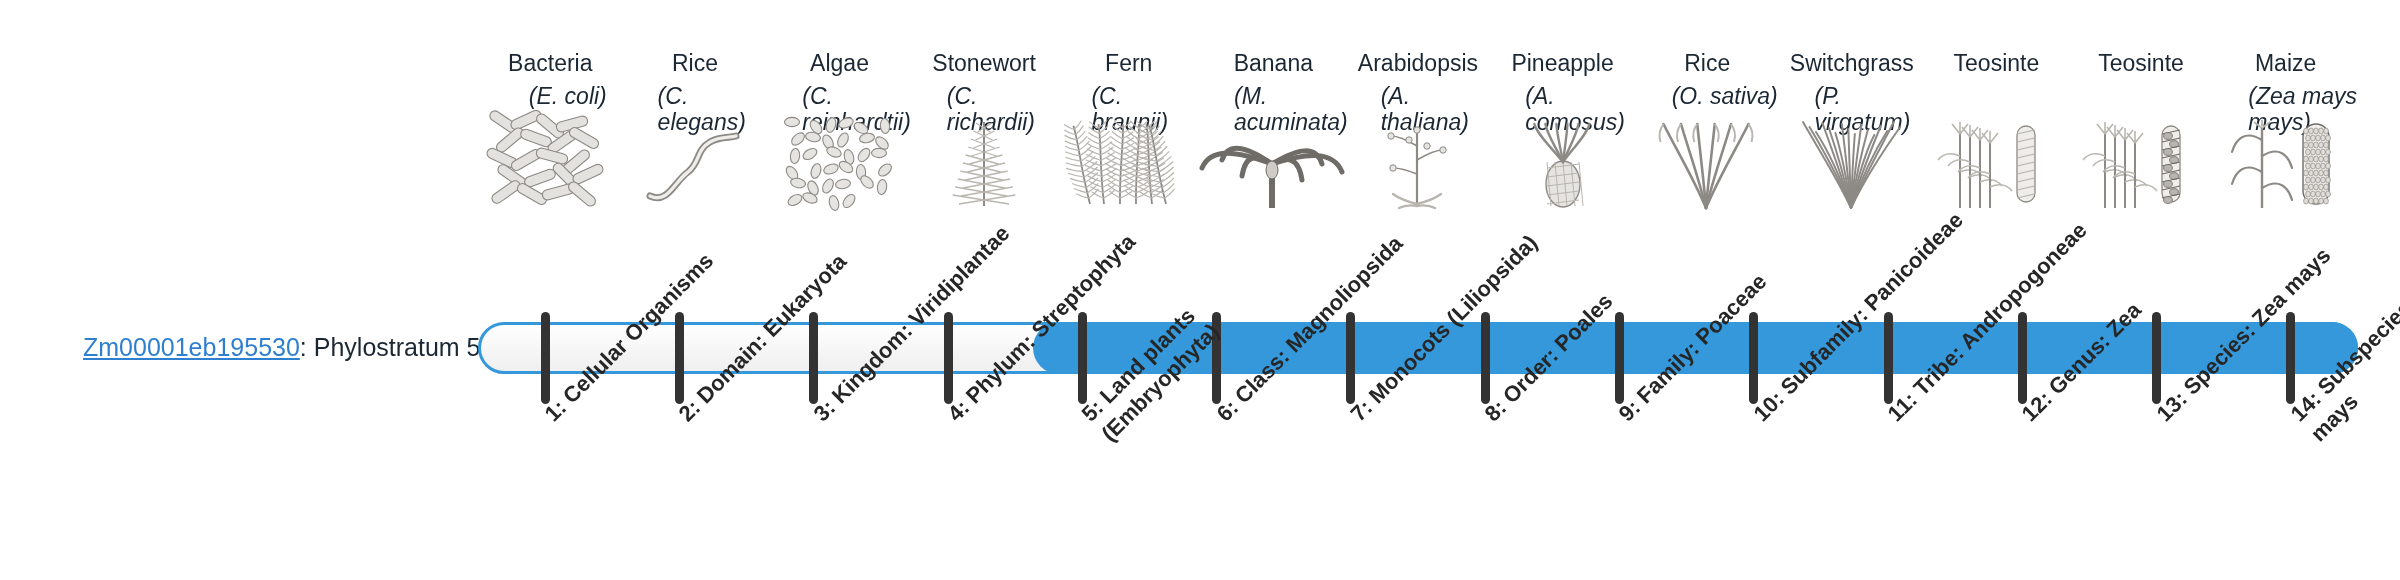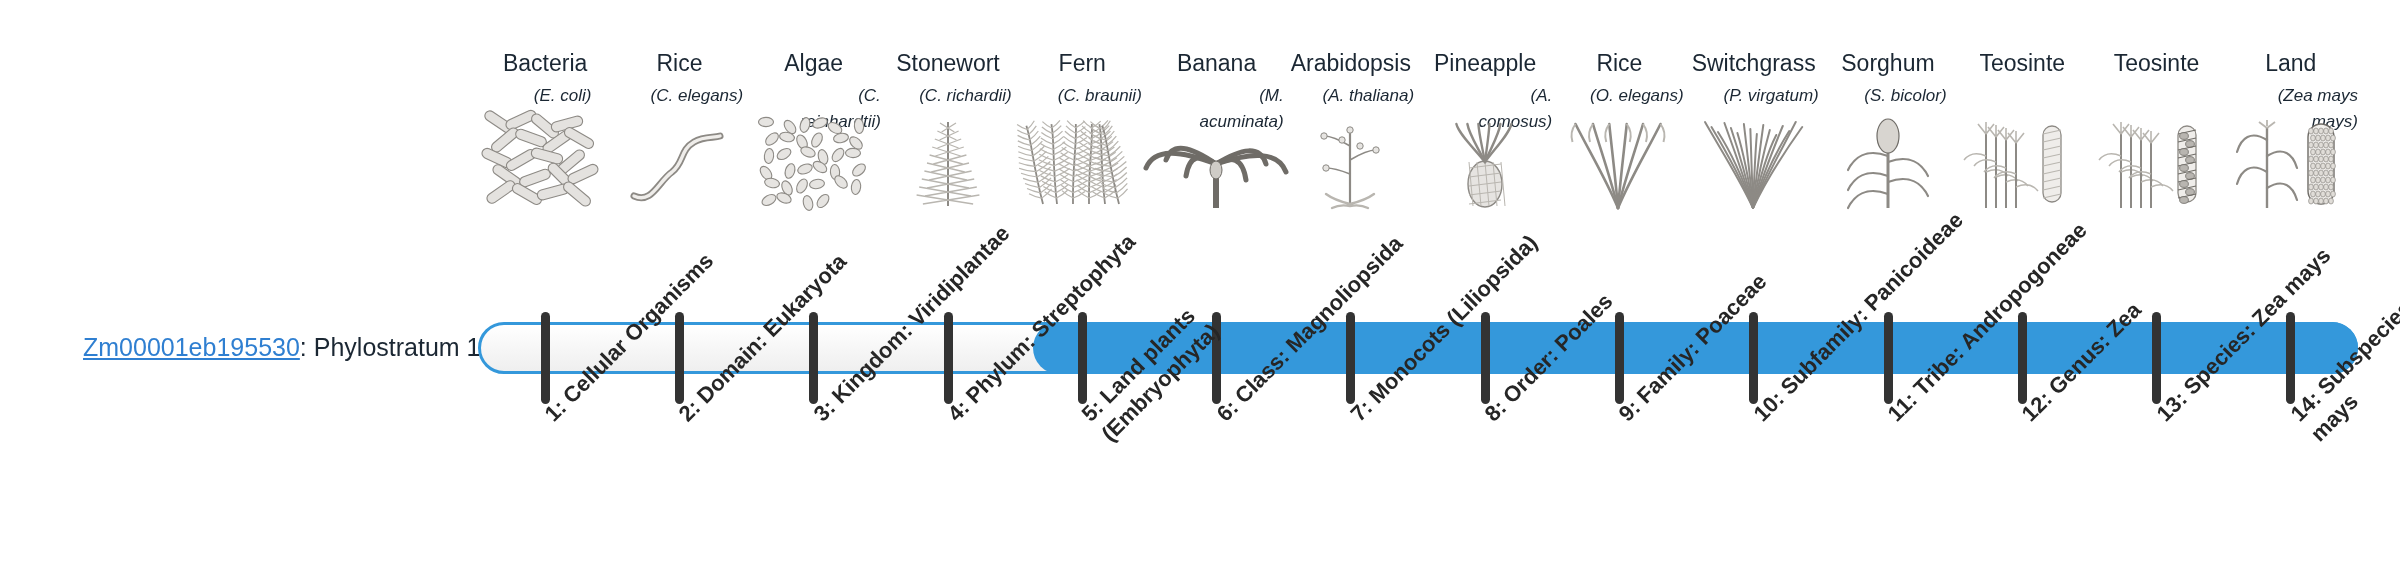--- a/index.html
+++ b/index.html
@@ -58,25 +58,25 @@
     position: relative;
   }
   .species-common {
     font-size: 23px;
     line-height: 27px;
     color: #1b2733;
     text-align: center;
     white-space: nowrap;
   }
   .species-sci {
-    font-size: 17px;
+    font-size: 23px;
     line-height: 26px;
     font-style: italic;
     color: #1b2733;
-    text-align: right;
+    text-align: left;
     margin-top: 6px;
     max-width: 138px;
     margin-left: 35px;
   }
   .species-art {
     position: absolute;
     top: 66px;
     left: 50%;
     transform: translateX(-50%);
     width: 120px;
@@ -154,21 +154,21 @@
     white-space: normal;
     pointer-events: auto;
   }
 </style>
 </head>
 <body>
 
 <div id="stage">
 
   <div class="gene-label">
-    <span class="gene-id">Zm00001eb195530</span><span>: </span><span>Phylostratum 1</span>
+    <span class="gene-id">Zm00001eb195530</span><span>: </span><span>Phylostratum 5</span>
   </div>
 
   <div class="species-row" id="species-row">
       <div class="species-col">
         <div class="species-common">Bacteria</div>
         <div class="species-sci">(E. coli)</div>
         <div class="species-art">
           <svg width="108" height="92" viewBox="0 0 108 92">
             <g transform="translate(8,6) rotate(34)">
               <rect x="-16" y="-5" width="32" height="10" rx="5" fill="#e4e2df" stroke="#8d8a85" stroke-width="1.1"></rect>
@@ -535,21 +535,21 @@
             <path d="M55 46 C 47 30, 39 18, 37.4 8" stroke="#8d8a85" stroke-width="2.4" fill="none" stroke-linecap="round"></path>
             <path d="M55 46 C 52 30, 49 18, 48.4 8" stroke="#8d8a85" stroke-width="2.4" fill="none" stroke-linecap="round"></path>
             <path d="M55 46 C 57 30, 59 18, 59.4 8" stroke="#8d8a85" stroke-width="2.4" fill="none" stroke-linecap="round"></path>
             <path d="M55 46 C 62 30, 69 18, 70.4 8" stroke="#8d8a85" stroke-width="2.4" fill="none" stroke-linecap="round"></path>
             <path d="M55 46 C 67 30, 79 18, 81.4 8" stroke="#8d8a85" stroke-width="2.4" fill="none" stroke-linecap="round"></path>
           </svg>
         </div>
       </div>
       <div class="species-col">
         <div class="species-common">Rice</div>
-        <div class="species-sci">(O. elegans)</div>
+        <div class="species-sci">(O. sativa)</div>
         <div class="species-art">
           <svg width="112" height="92" viewBox="0 0 112 92">
             <path d="M55 92 C 41.4 60, 24.4 32, 12.5 8" stroke="#8d8a85" stroke-width="2.6" fill="none" stroke-linecap="round"></path>
             <path d="M12.5 8 q -6 8 -3 18" stroke="#b9b6b0" stroke-width="2" fill="none"></path>
             <path d="M55 92 C 47 60, 37 32, 30 8" stroke="#8d8a85" stroke-width="2.6" fill="none" stroke-linecap="round"></path>
             <path d="M30 8 q -6 8 -3 18" stroke="#b9b6b0" stroke-width="2" fill="none"></path>
             <path d="M55 92 C 52.2 60, 48.7 32, 46.25 8" stroke="#8d8a85" stroke-width="2.6" fill="none" stroke-linecap="round"></path>
             <path d="M46.25 8 q -6 8 -3 18" stroke="#b9b6b0" stroke-width="2" fill="none"></path>
             <path d="M55 92 C 57.8 60, 61.3 32, 63.75 8" stroke="#8d8a85" stroke-width="2.6" fill="none" stroke-linecap="round"></path>
             <path d="M63.75 8 q 6 8 3 18" stroke="#b9b6b0" stroke-width="2" fill="none"></path>
@@ -574,35 +574,20 @@
             <path d="M55 92 C 52.34 62, 48.92 34, 45.88000000000001 8" stroke="#8d8a85" stroke-width="2" fill="none" stroke-linecap="round"></path>
             <path d="M55 92 C 54.230000000000004 62, 53.24 34, 52.36000000000001 13" stroke="#8d8a85" stroke-width="2" fill="none" stroke-linecap="round"></path>
             <path d="M55 92 C 56.120000000000005 62, 57.56 34, 58.84 18" stroke="#8d8a85" stroke-width="2" fill="none" stroke-linecap="round"></path>
             <path d="M55 92 C 58.01 62, 61.88 34, 65.32000000000001 9" stroke="#8d8a85" stroke-width="2" fill="none" stroke-linecap="round"></path>
             <path d="M55 92 C 59.9 62, 66.2 34, 71.8 14" stroke="#8d8a85" stroke-width="2" fill="none" stroke-linecap="round"></path>
             <path d="M55 92 C 61.79 62, 70.52000000000001 34, 78.28 19" stroke="#8d8a85" stroke-width="2" fill="none" stroke-linecap="round"></path>
             <path d="M55 92 C 63.68000000000001 62, 74.84 34, 84.76000000000002 10" stroke="#8d8a85" stroke-width="2" fill="none" stroke-linecap="round"></path>
             <path d="M55 92 C 65.57 62, 79.16 34, 91.24000000000001 15" stroke="#8d8a85" stroke-width="2" fill="none" stroke-linecap="round"></path>
             <path d="M55 92 C 67.46000000000001 62, 83.48 34, 97.72 6" stroke="#8d8a85" stroke-width="2" fill="none" stroke-linecap="round"></path>
             <path d="M55 92 C 69.35 62, 87.80000000000001 34, 104.19999999999999 11" stroke="#8d8a85" stroke-width="2" fill="none" stroke-linecap="round"></path>
-          </svg>
-        </div>
-      </div>
-      <div class="species-col">
-        <div class="species-common">Sorghum</div>
-        <div class="species-sci">(S. bicolor)</div>
-        <div class="species-art">
-          <svg width="110" height="92" viewBox="0 0 110 92">
-            <path d="M55 92 L55 30" stroke="#8d8a85" stroke-width="3" fill="none"></path>
-            <ellipse cx="55" cy="20" rx="11" ry="17" fill="#d8d5d0" stroke="#6f6c67" stroke-width="1.2"></ellipse>
-            <path d="M55 40 C 33 32, 21 42, 15 54" stroke="#8d8a85" stroke-width="2.2" fill="none" stroke-linecap="round"></path>
-            <path d="M55 46 C 77 38, 89 48, 95 60" stroke="#8d8a85" stroke-width="2.2" fill="none" stroke-linecap="round"></path>
-            <path d="M55 60 C 33 52, 21 62, 15 74" stroke="#8d8a85" stroke-width="2.2" fill="none" stroke-linecap="round"></path>
-            <path d="M55 66 C 77 58, 89 68, 95 80" stroke="#8d8a85" stroke-width="2.2" fill="none" stroke-linecap="round"></path>
-            <path d="M55 78 C 33 70, 21 80, 15 92" stroke="#8d8a85" stroke-width="2.2" fill="none" stroke-linecap="round"></path>
           </svg>
         </div>
       </div>
       <div class="species-col">
         <div class="species-common">Teosinte</div>
         <div class="species-art">
           <svg width="112" height="92" viewBox="0 0 112 92">
             <path d="M20 92 L20 18" stroke="#8d8a85" stroke-width="2" fill="none"></path>
             <path d="M20 18 l -8 -10 M20 18 l 8 -10 M20 18 l 0 -12" stroke="#b9b6b0" stroke-width="1.6" fill="none"></path>
             <path d="M20 40 q -14 -6 -22 4 M20 56 q 14 -6 22 4" stroke="#b9b6b0" stroke-width="1.5" fill="none"></path>
@@ -664,21 +649,21 @@
               <ellipse cx="-3" cy="68" rx="4.4" ry="3.4" fill="#b8b5b0" stroke="#6f6c67" stroke-width="0.8"></ellipse>
               <path d="M-9 74 L9 70" stroke="#6f6c67" stroke-width="1.2" fill="none"></path>
               <ellipse cx="3" cy="76" rx="4.4" ry="3.4" fill="#b8b5b0" stroke="#6f6c67" stroke-width="0.8"></ellipse>
               <path d="M-9 82 L9 78" stroke="#6f6c67" stroke-width="1.2" fill="none"></path>
               <ellipse cx="-3" cy="84" rx="4.4" ry="3.4" fill="#b8b5b0" stroke="#6f6c67" stroke-width="0.8"></ellipse>
             </g>
           </svg>
         </div>
       </div>
       <div class="species-col">
-        <div class="species-common">Land</div>
+        <div class="species-common">Maize</div>
         <div class="species-sci">(Zea mays mays)</div>
         <div class="species-art">
           <svg width="112" height="92" viewBox="0 0 112 92">
             <path d="M32 92 L32 12" stroke="#8d8a85" stroke-width="2.4" fill="none"></path>
             <path d="M32 12 l -8 -6 M32 12 l 8 -6 M32 10 l 0 -6" stroke="#b9b6b0" stroke-width="1.8" fill="none"></path>
             <path d="M32 24 C 16 14, 6 22, 2 36" stroke="#8d8a85" stroke-width="2.2" fill="none" stroke-linecap="round"></path>
             <path d="M32 40 C 48 30, 58 38, 62 52" stroke="#8d8a85" stroke-width="2.2" fill="none" stroke-linecap="round"></path>
             <path d="M32 56 C 16 46, 6 54, 2 68" stroke="#8d8a85" stroke-width="2.2" fill="none" stroke-linecap="round"></path>
             <path d="M32 72 C 48 62, 58 70, 62 84" stroke="#8d8a85" stroke-width="2.2" fill="none" stroke-linecap="round"></path>
             <g transform="translate(86,0)">

